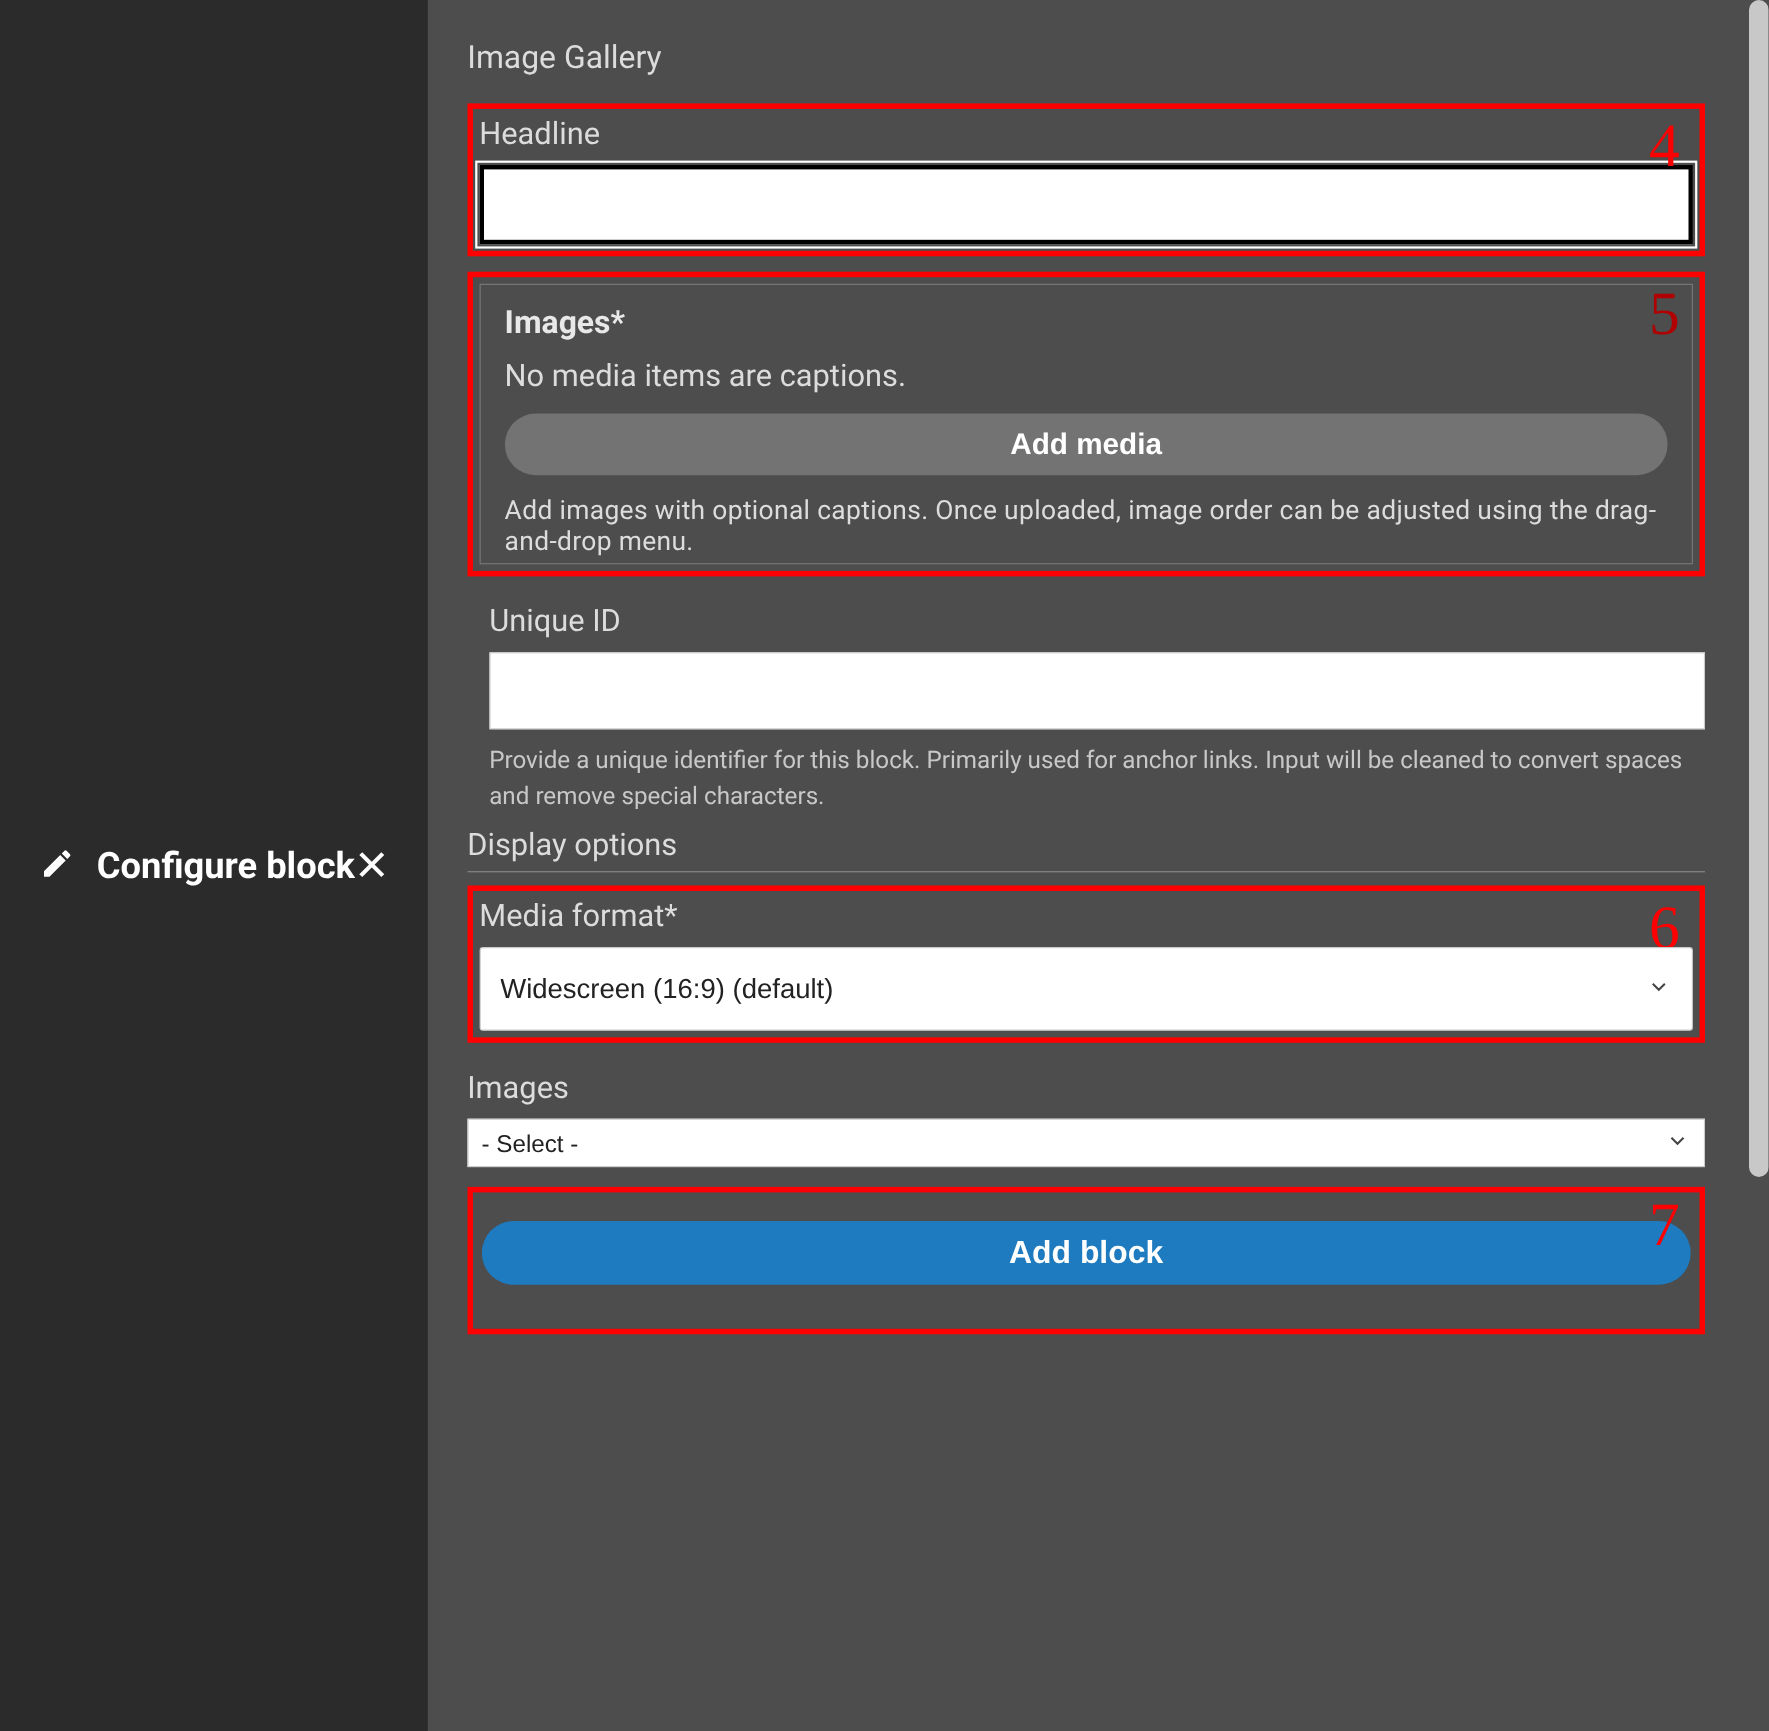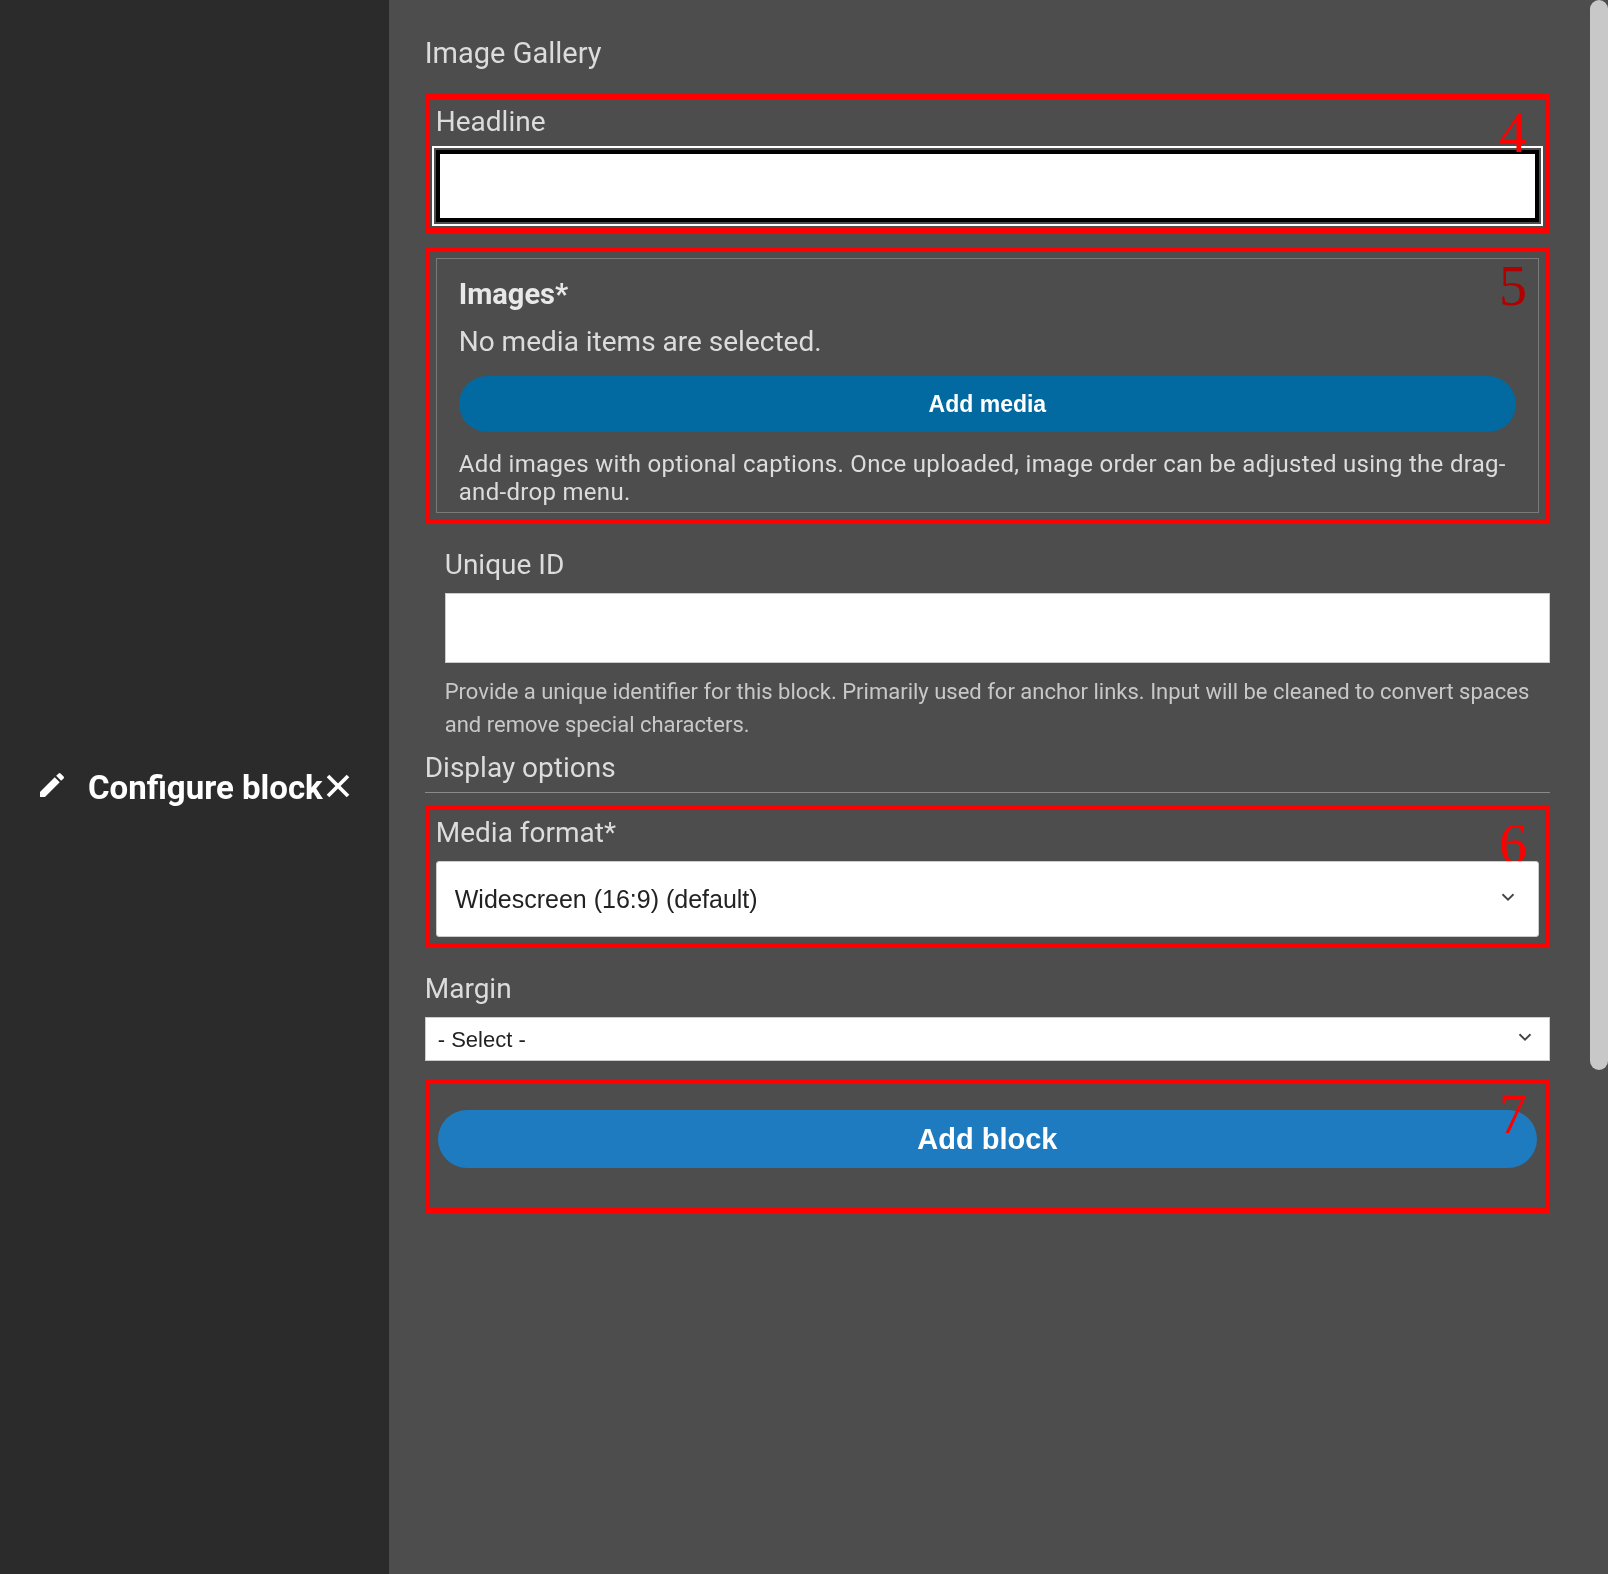--- a/index.html
+++ b/index.html
@@ -133,26 +133,26 @@
       margin-bottom: 14px;
     }
     .no-media-text {
       font-size: 28px;
       color: #dcdcdc;
       margin-bottom: 18px;
     }
     .add-media-btn {
       display: block;
       width: 100%;
-      background: #0369a1;
+      background: #737373;
       color: #fff;
       border: none;
       border-radius: 30px;
       height: 56px;
-      font-size: 23px;
+      font-size: 27px;
       font-weight: 700;
       cursor: pointer;
     }
     .help-text-images {
       font-size: 24px;
       color: #dcdcdc;
       margin-top: 18px;
       letter-spacing: 0.3px;
     }
     .group-block {
@@ -276,21 +276,21 @@
       <div class="annot-box">
         <span class="annot-num">4</span>
         <label class="field-label">Headline</label>
         <input type="text" class="text-input" value="" style="">
       </div>
 
       <div class="annot-box">
         <span class="annot-num" style="color:#b00000;">5</span>
         <div class="images-fieldset">
           <div class="images-legend">Images*</div>
-          <div class="no-media-text">No media items are selected.</div>
+          <div class="no-media-text">No media items are captions.</div>
           <button class="add-media-btn">Add media</button>
           <div class="help-text-images">Add images with optional captions. Once uploaded, image order can be adjusted using the drag-and-drop menu.</div>
         </div>
       </div>
 
       <div class="group-block">
         <label class="field-label">Unique ID</label>
         <input type="text" class="text-input-plain" value="" style="">
         <div class="help-text">Provide a unique identifier for this block. Primarily used for anchor links. Input will be cleaned to convert spaces and remove special characters.</div>
       </div>
@@ -307,21 +307,21 @@
             </select>
             <span class="select-caret">
               <svg viewBox="0 0 24 24">
                   <polyline points="6 9 12 15 18 9"></polyline>
                 </svg>
             </span>
           </div>
         </div>
 
         <div class="margin-group">
-          <label class="field-label">Margin</label>
+          <label class="field-label">Images</label>
           <div class="select-wrap">
             <select class="select-field-small">
               <option>- Select -</option>
             </select>
             <span class="select-caret" style="right:14px;">
               <svg viewBox="0 0 24 24" width="16" height="16">
                   <polyline points="6 9 12 15 18 9"></polyline>
                 </svg>
             </span>
           </div>

